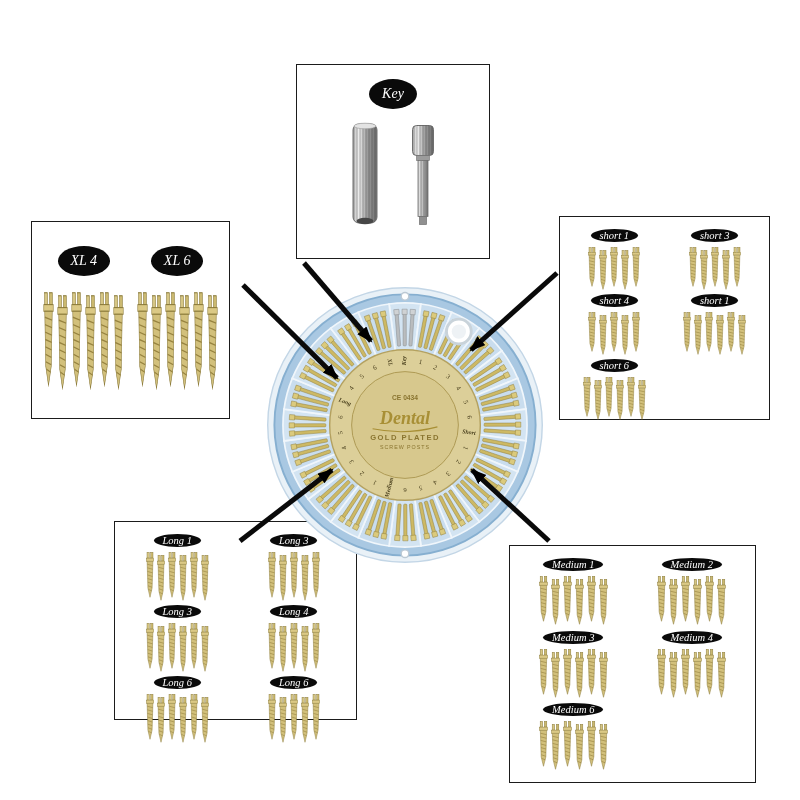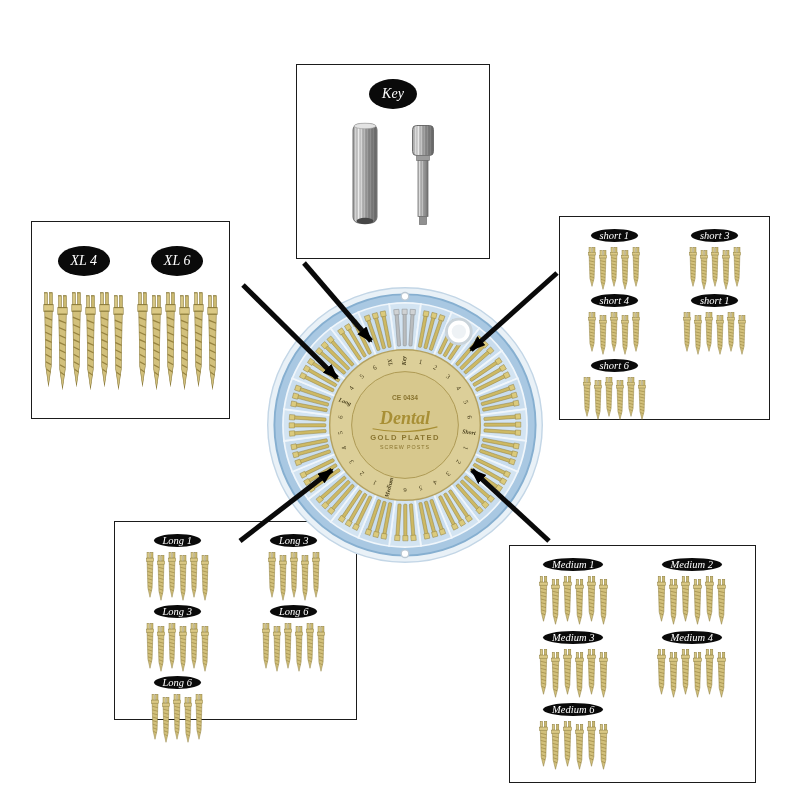--- a/index.html
+++ b/index.html
@@ -319,20 +319,40 @@
           </svg>
           <svg width="10" height="46" viewBox="0 0 16 64" preserveAspectRatio="none">
             <use href="#screw-shape"></use>
           </svg>
           <svg width="10" height="46" viewBox="0 0 16 64" preserveAspectRatio="none">
             <use href="#screw-shape"></use>
           </svg>
         </div>
       </div>
       <div class="group">
+        <span class="oval oval-sm">Long 4</span>
+        <div class="screws">
+          <svg width="10" height="46" viewBox="0 0 16 64" preserveAspectRatio="none">
+            <use href="#screw-shape"></use>
+          </svg>
+          <svg width="10" height="46" viewBox="0 0 16 64" preserveAspectRatio="none">
+            <use href="#screw-shape"></use>
+          </svg>
+          <svg width="10" height="46" viewBox="0 0 16 64" preserveAspectRatio="none">
+            <use href="#screw-shape"></use>
+          </svg>
+          <svg width="10" height="46" viewBox="0 0 16 64" preserveAspectRatio="none">
+            <use href="#screw-shape"></use>
+          </svg>
+          <svg width="10" height="46" viewBox="0 0 16 64" preserveAspectRatio="none">
+            <use href="#screw-shape"></use>
+          </svg>
+        </div>
+      </div>
+      <div class="group">
         <span class="oval oval-sm">Long 6</span>
         <div class="screws">
           <svg width="10" height="46" viewBox="0 0 16 64" preserveAspectRatio="none">
             <use href="#screw-shape"></use>
           </svg>
           <svg width="10" height="46" viewBox="0 0 16 64" preserveAspectRatio="none">
             <use href="#screw-shape"></use>
           </svg>
           <svg width="10" height="46" viewBox="0 0 16 64" preserveAspectRatio="none">
             <use href="#screw-shape"></use>

